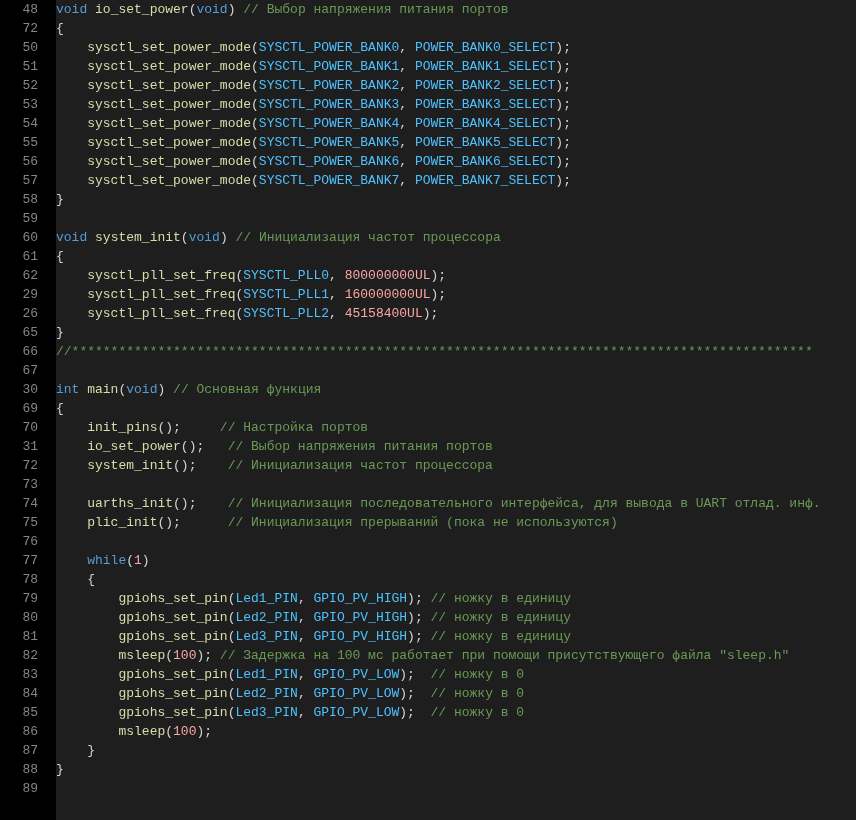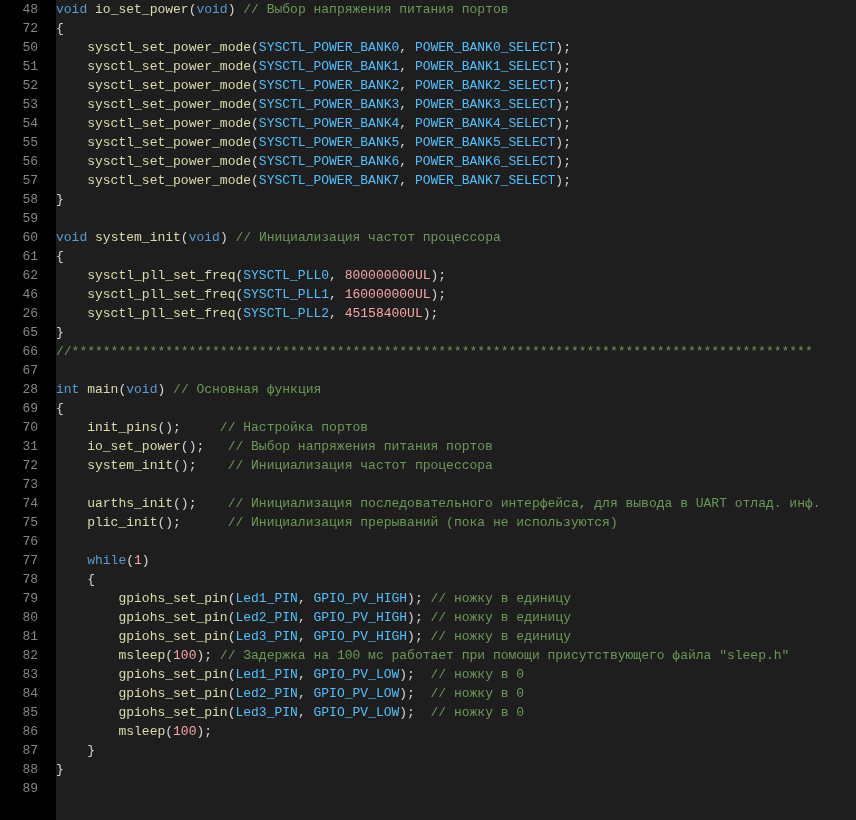--- a/index.html
+++ b/index.html
@@ -55,26 +55,26 @@
       <div>53</div>
       <div>54</div>
       <div>55</div>
       <div>56</div>
       <div>57</div>
       <div>58</div>
       <div>59</div>
       <div>60</div>
       <div>61</div>
       <div>62</div>
-      <div>46</div>
+      <div>29</div>
       <div>26</div>
       <div>65</div>
       <div>66</div>
       <div>67</div>
-      <div>28</div>
+      <div>30</div>
       <div>69</div>
       <div>70</div>
       <div>31</div>
       <div>72</div>
       <div>73</div>
       <div>74</div>
       <div>75</div>
       <div>76</div>
       <div>77</div>
       <div>78</div>

